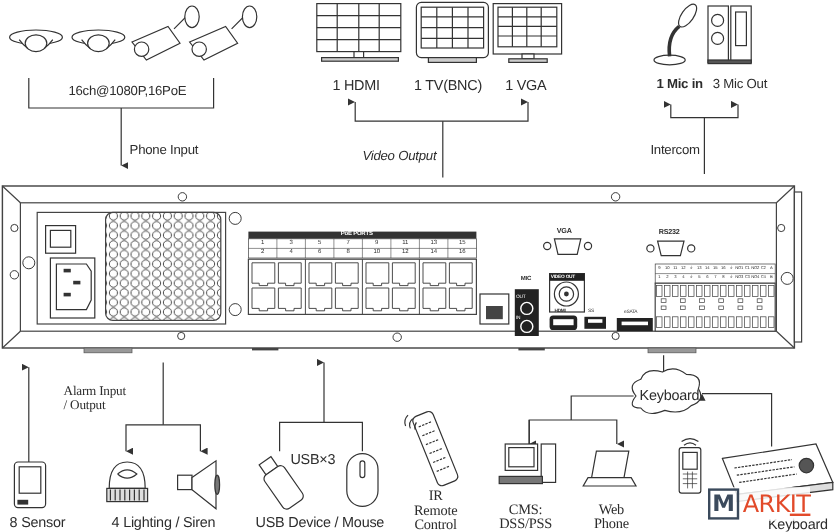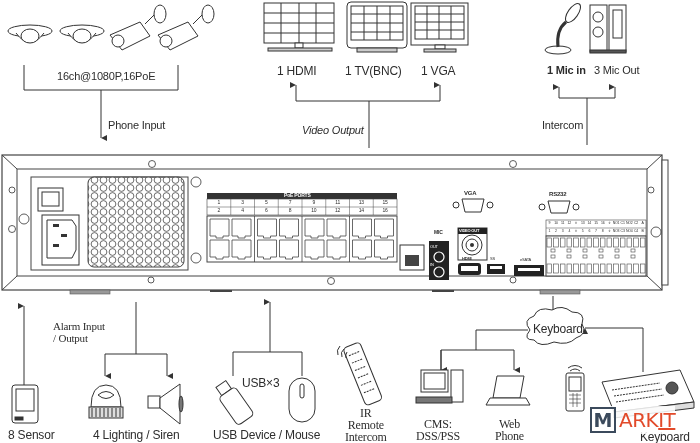--- a/index.html
+++ b/index.html
@@ -414,21 +414,21 @@
   </div>
 
 <div class="lbl ml" style="left:53px;top:320px;text-align:left;">Alarm Input
 / Output</div>
 <div class="lbl big" style="left:8px;top:428px;">8 Sensor</div>
 <div class="lbl big" style="left:93px;top:428px;">4 Lighting / Siren</div>
 <div class="lbl big" style="left:242px;top:355px;margin-top:21px;">USB×3</div>
 <div class="lbl big" style="left:213px;top:428px;">USB Device / Mouse</div>
 <div class="lbl big ml" style="left:345px;top:407px;">IR
 Remote
-Intercom</div>
+Control</div>
 <div class="lbl big" style="left:533px;top:322px;">Keyboard</div>
 <div class="lbl big ml" style="left:416px;top:418px;">CMS:
 DSS/PSS</div>
 <div class="lbl big ml" style="left:495px;top:418px;">Web
 Phone</div>
 <div class="lbl big" style="left:560px;top:430px;margin-top:12px;">Phone</div>
 <div class="lbl big" style="left:640px;top:430px;">Keyboard</div>
 
 <div class="wm">
   <div class="wm-m">M</div>

